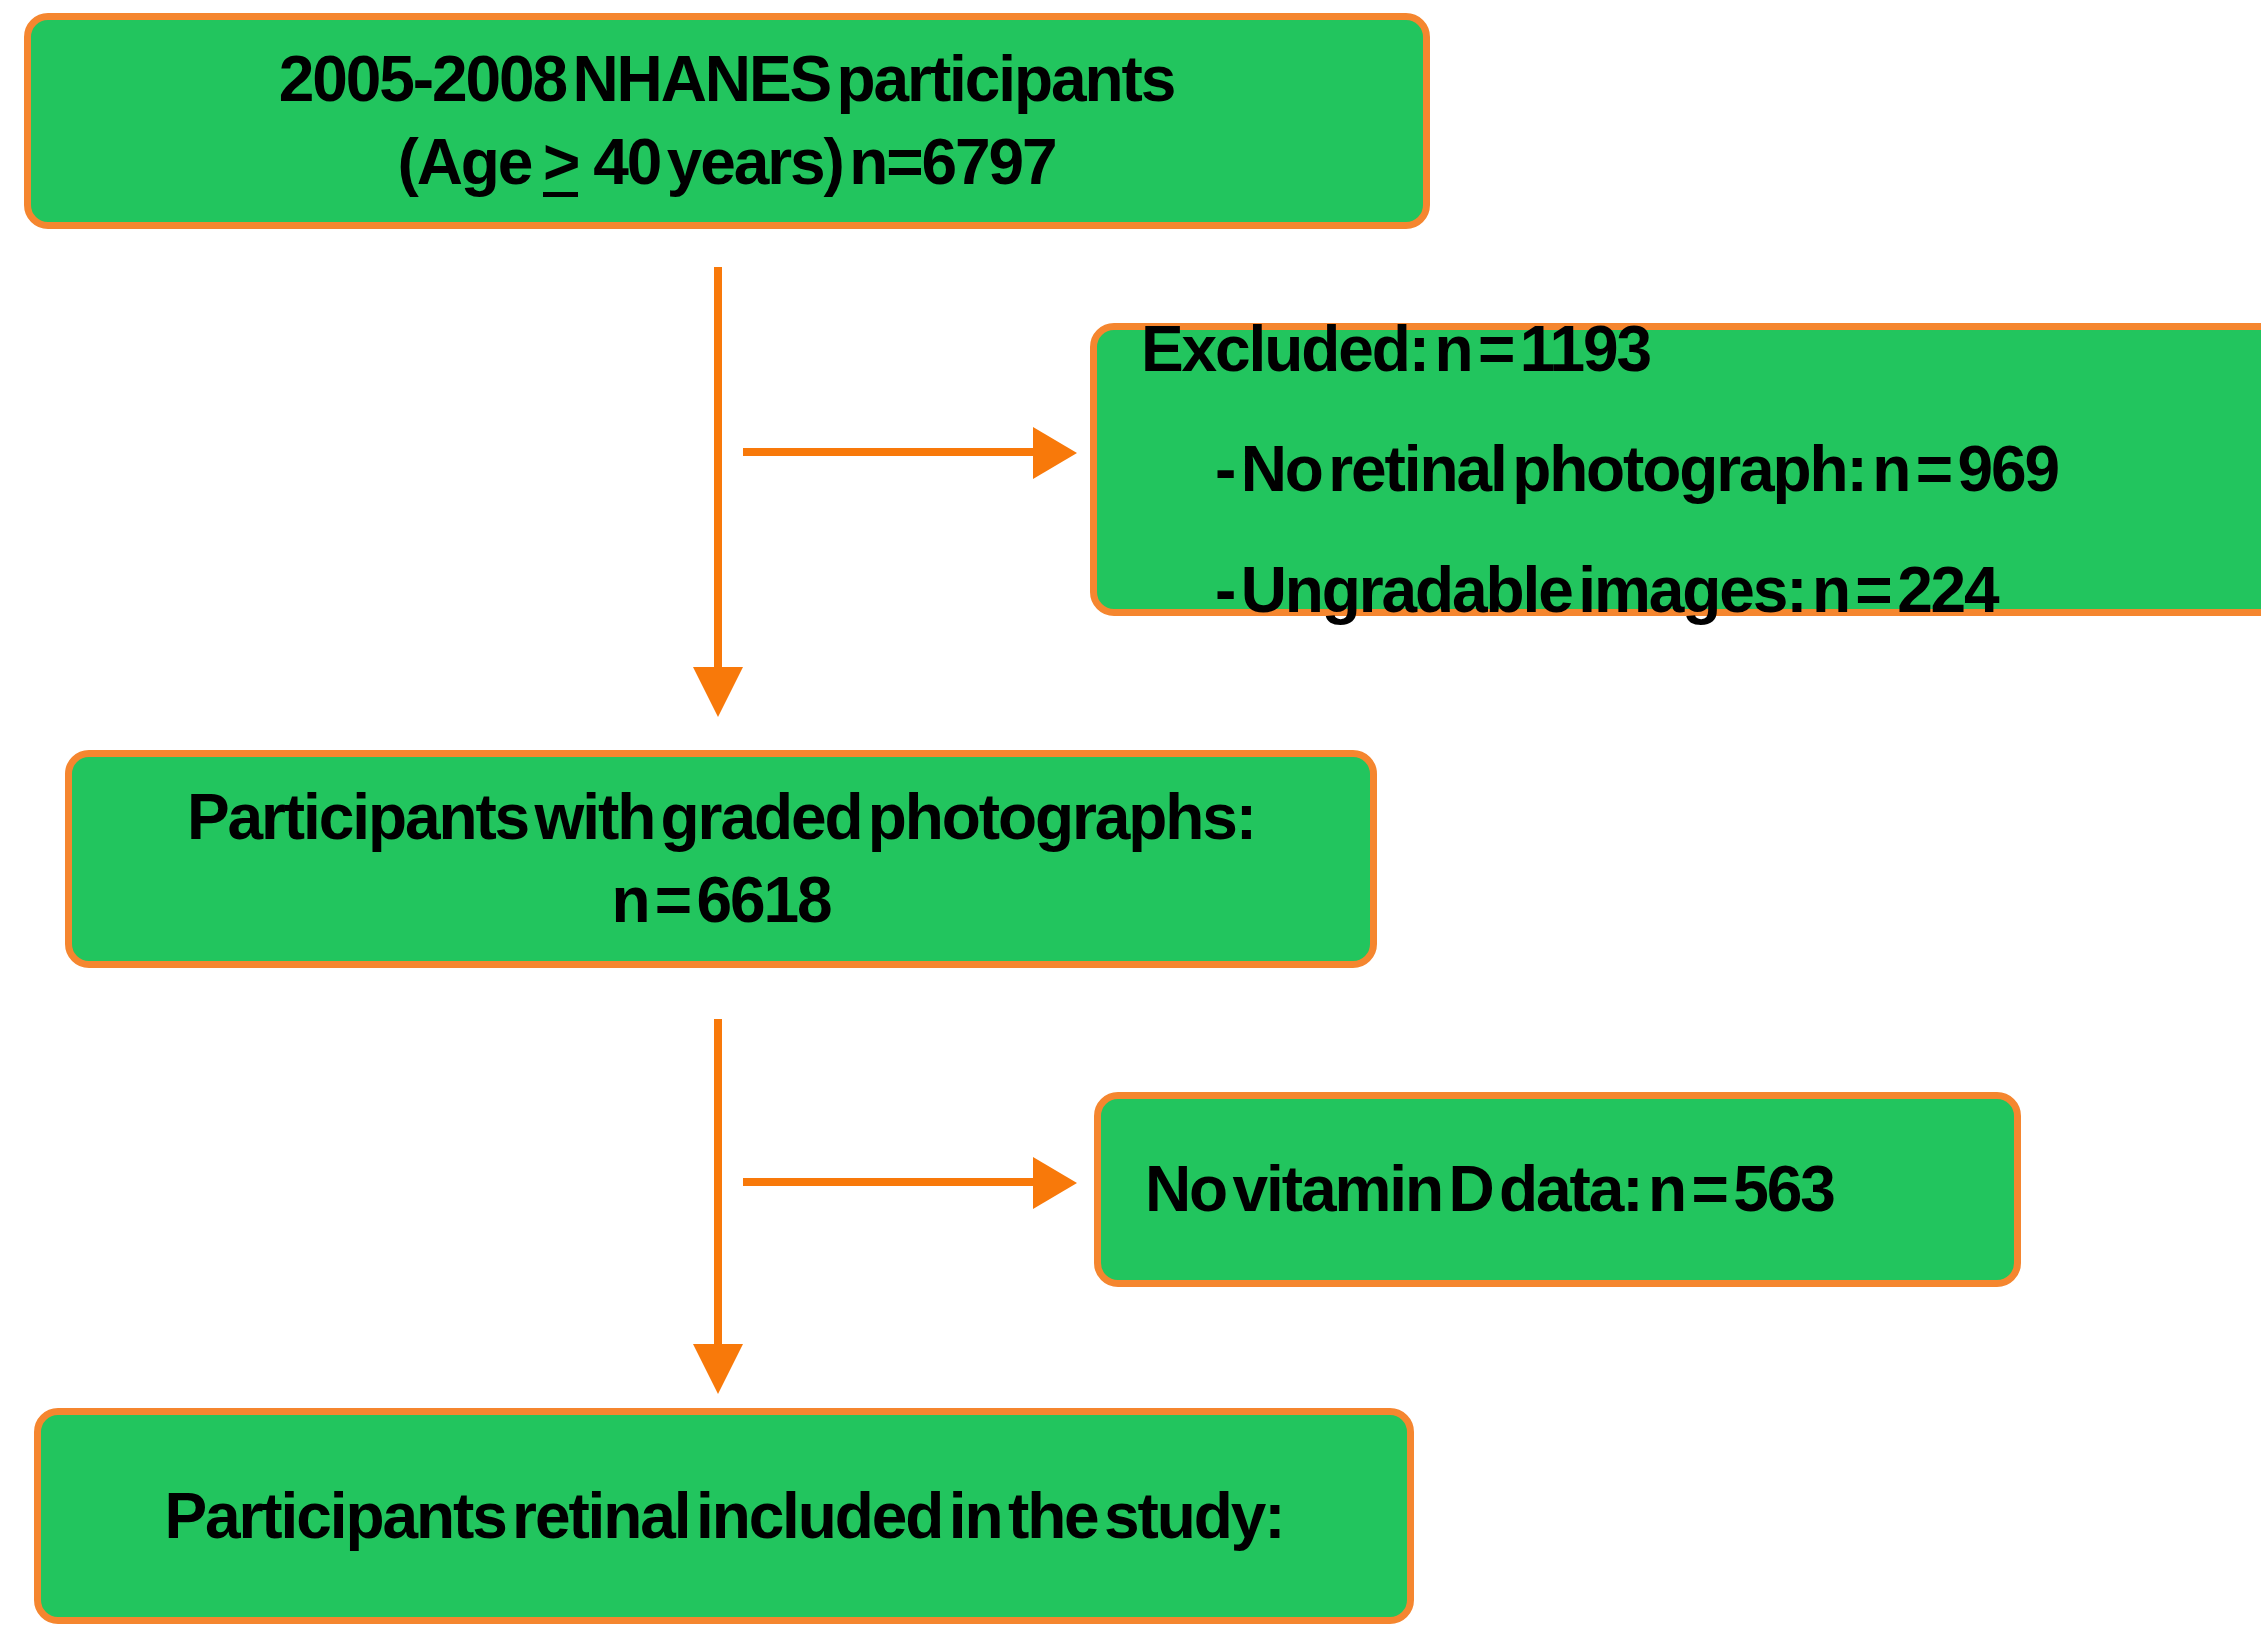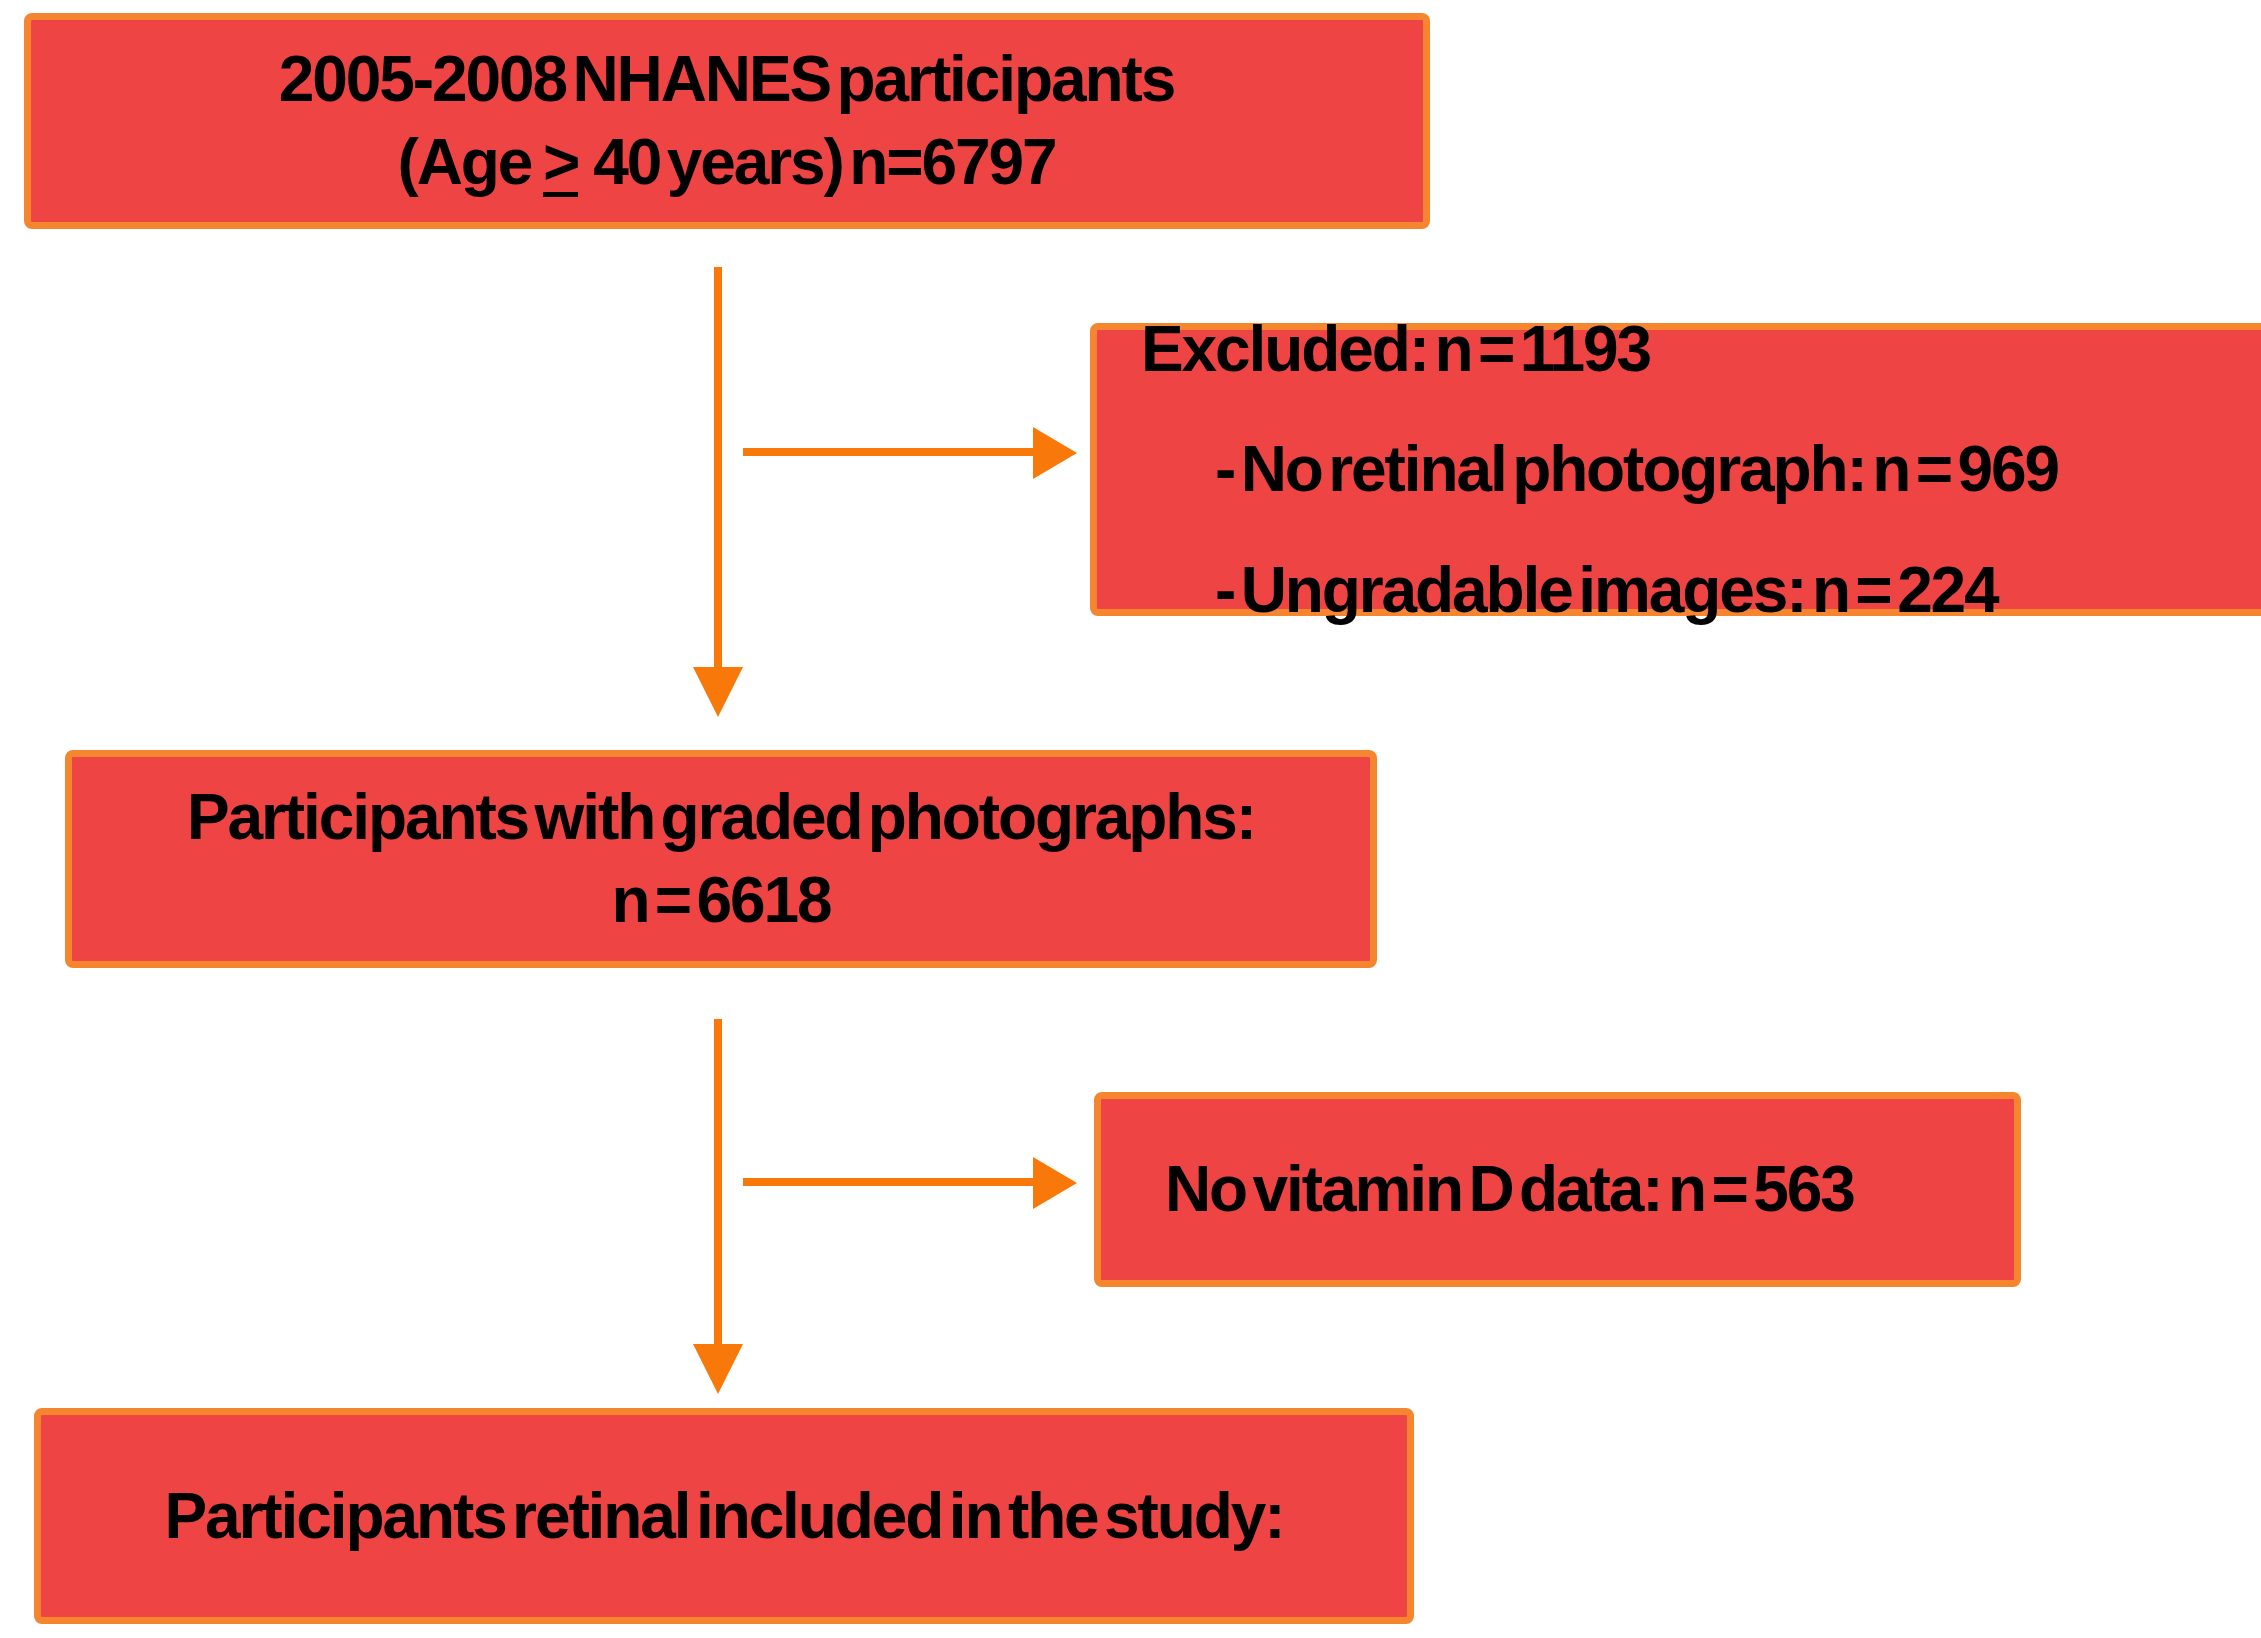--- a/index.html
+++ b/index.html
@@ -11,40 +11,40 @@
     position: relative;
     width: 2261px;
     height: 1639px;
     background: #ffffff;
     overflow: hidden;
     font-family: "Liberation Sans", "DejaVu Sans", sans-serif;
   }
   .box {
     position: absolute;
     box-sizing: border-box;
-    background: #ef4444;
+    background: #22c55e;
     border: 7.5px solid #F5862F;
-    border-radius: 8px;
+    border-radius: 24px;
     display: flex;
     flex-direction: column;
     justify-content: center;
     color: #000000;
     font-weight: bold;
     font-size: 64px;
     line-height: 1.29;
     letter-spacing: -2.1px;
     word-spacing: -9.2px;
     white-space: nowrap;
   }
   .box.centered { align-items: center; text-align: center; }
   .box.lefted   { align-items: flex-start; text-align: left; }
   #box-top      { left: 23.5px;   top: 12.6px;   width: 1406px; height: 216px; }
   #box-excluded { left: 1090px; top: 323px;  width: 1308px; height: 293px; padding-left: 44px; }
   #box-graded   { left: 65px;   top: 750px;  width: 1312px; height: 218px; }
-  #box-vitd     { left: 1094px; top: 1092px; width: 927px; height: 195px; padding-left: 64px; }
+  #box-vitd     { left: 1094px; top: 1092px; width: 927px; height: 195px; padding-left: 44px; }
   #box-final    { left: 34px;   top: 1408px; width: 1380px; height: 216px; }
   .indent { padding-left: 74px; margin-top: 38px; }
   .gte {
     display: inline-block;
     border-bottom: 5.9px solid #000;
     margin: 0 15px 0 11.7px;
     line-height: 0.95;
   }
   .shaft-v {
     position: absolute;

